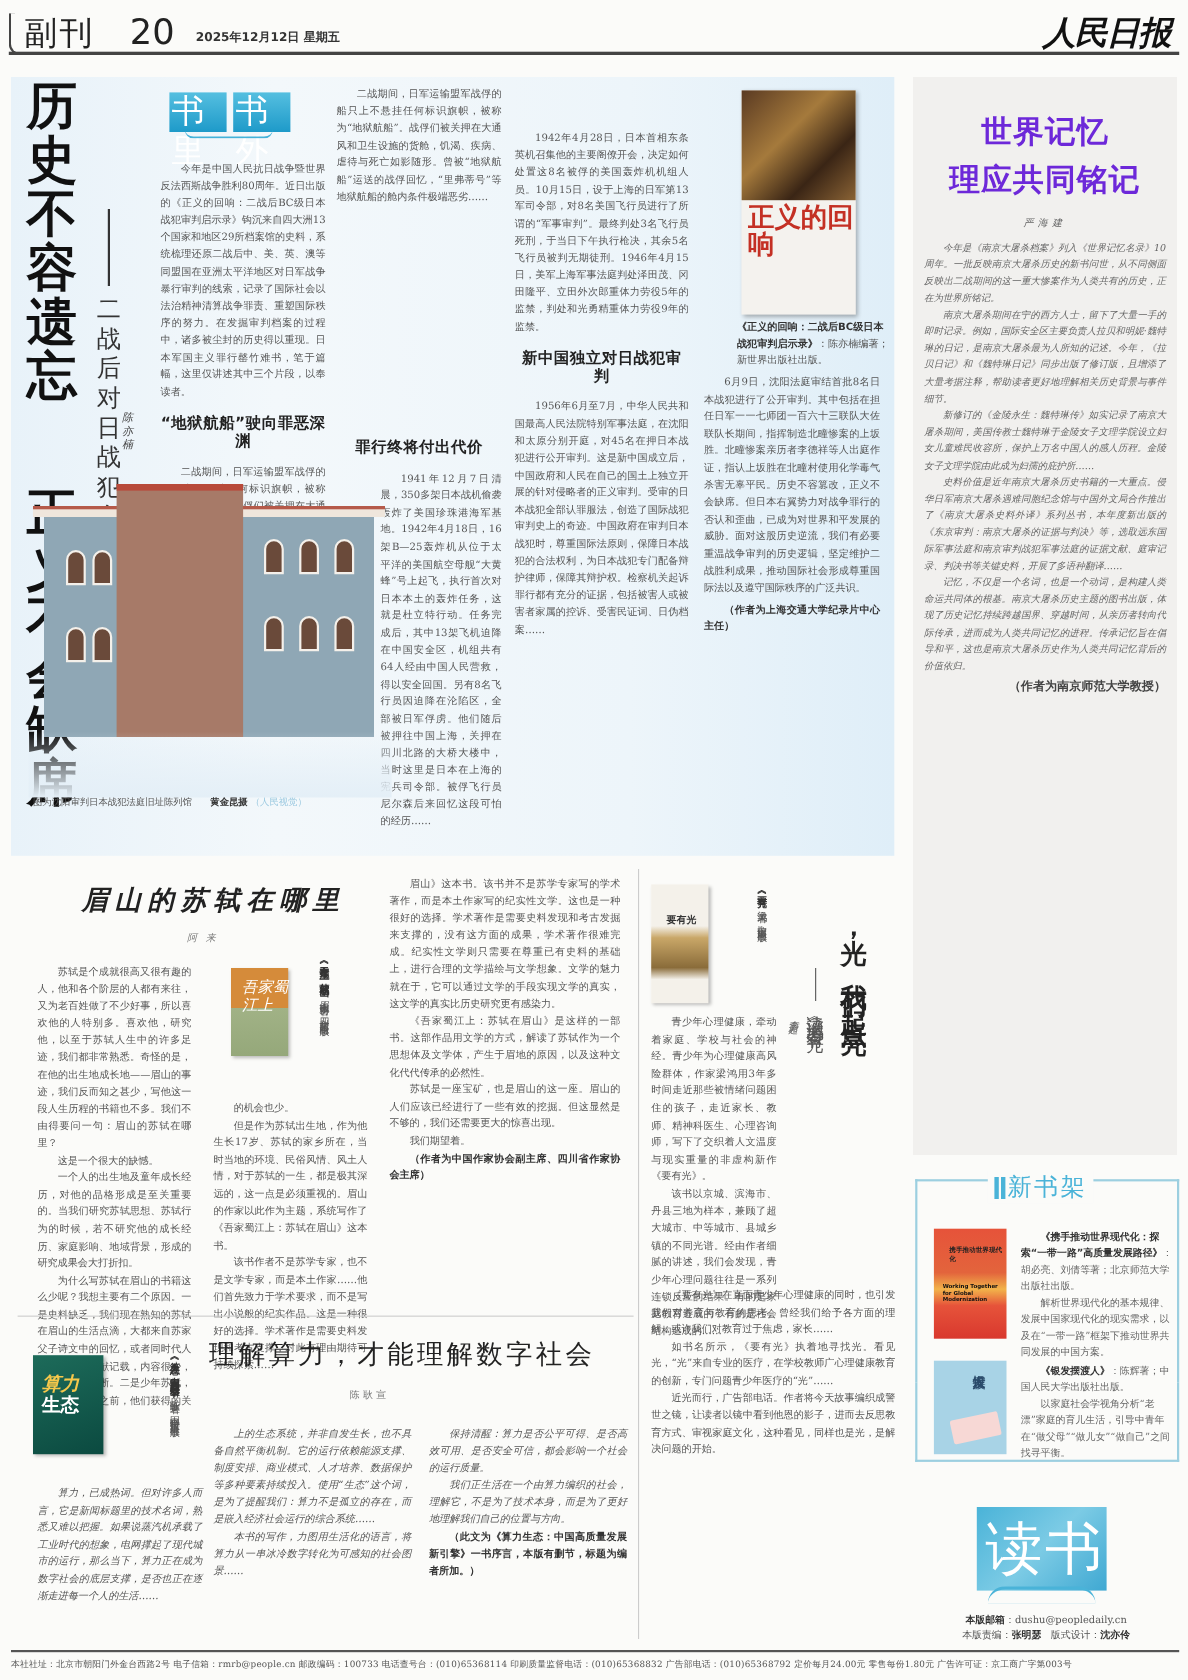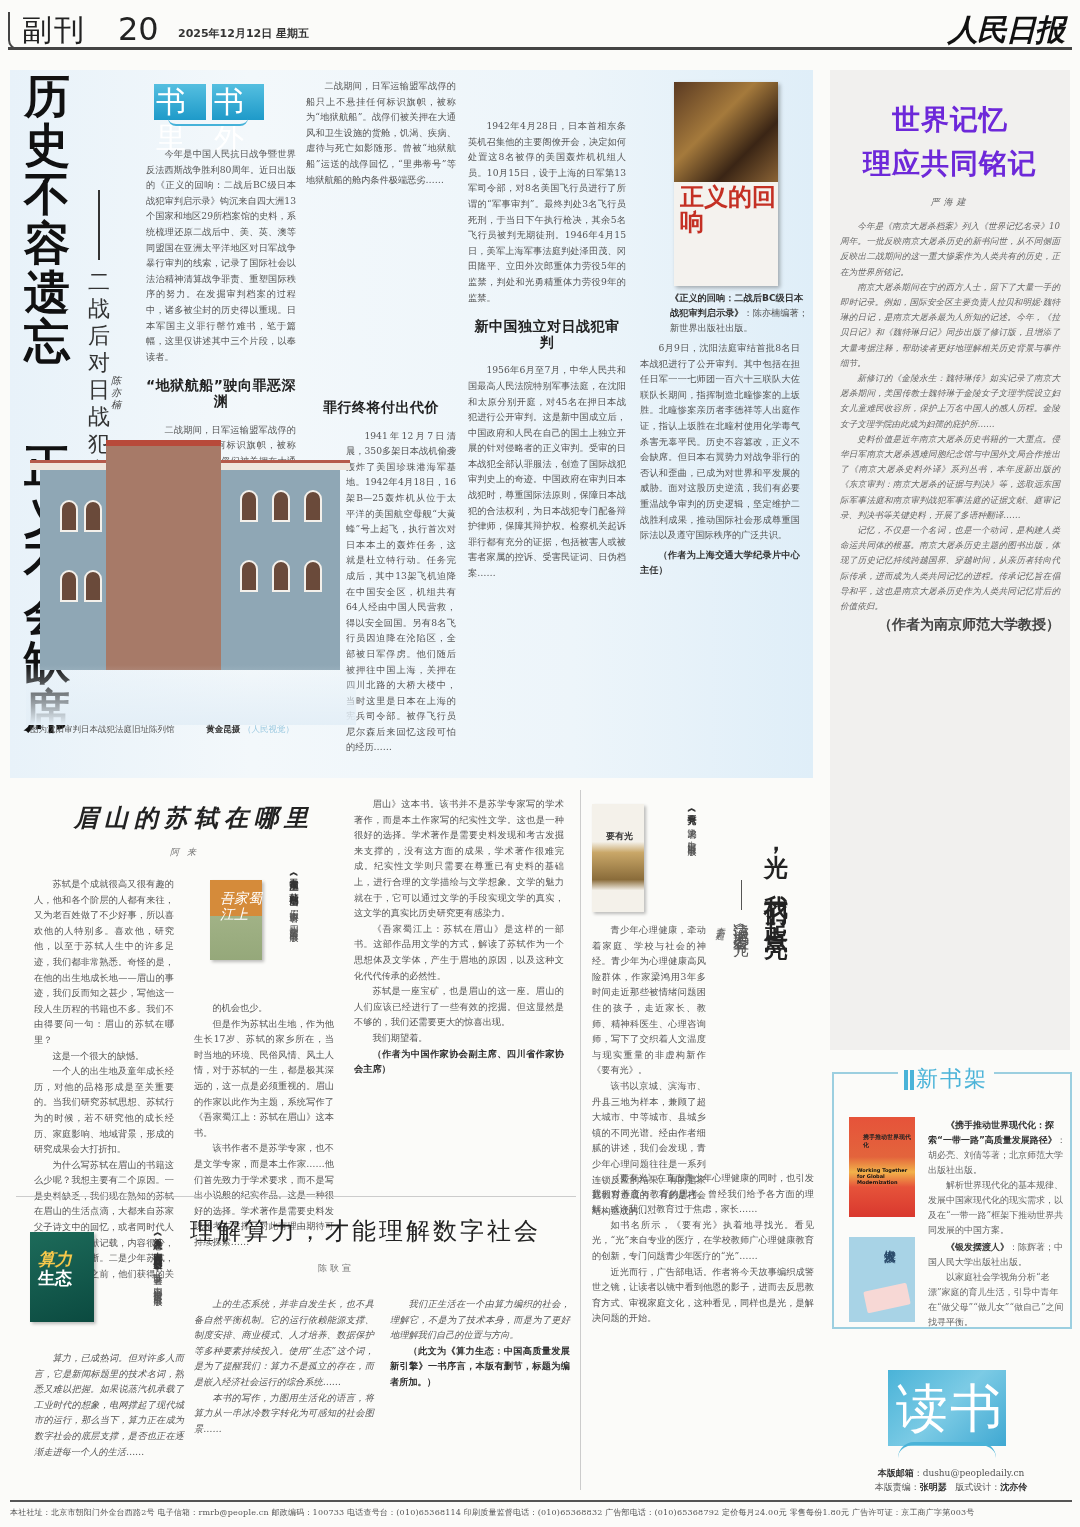--- a/index.html
+++ b/index.html
@@ -36,35 +36,35 @@
   .col { position: absolute; }
   .feature .h2 { font-family: "DejaVu Sans", sans-serif; font-weight: bold; font-size: 14px; color: #222; text-align: center; margin: 14px 0 12px; letter-spacing: 0.5px; }
 
   .building { position: absolute; left: 16px; top: 330px; width: 330px; height: 330px; }
   .building .facade { position: absolute; left: 14px; top: 70px; width: 300px; height: 200px; background: #8fa7b5; }
   .building .center { position: absolute; left: 80px; top: 40px; width: 115px; height: 230px; background: #a77a68; border-top: 6px solid #b84a3a; }
   .building .roof { position: absolute; left: 4px; top: 60px; width: 320px; height: 10px; background: #efe6dc; border-top: 3px solid #b55a4a; }
   .building .win { position: absolute; width: 18px; height: 32px; background: #6a4a3a; border: 2px solid #f4f0ea; border-radius: 9px 9px 0 0; }
   .building .ground { position: absolute; left: 0; top: 265px; width: 330px; height: 60px; background: linear-gradient(180deg, rgba(255,255,255,0.0), #e4eff7); }
   .caption-line { position: absolute; left: 20px; top: 654px; font-size: 8.5px; color: #555; font-family: "DejaVu Serif", serif; }
-  .caption-line .cr { font-family: Liberation Serif, serif; font-weight: bold; color: #333; margin-left: 29px; }
+  .caption-line .cr { font-family: Liberation Serif, serif; font-weight: bold; color: #333; margin-left: 14px; }
   .caption-line .src { color: #9bc9e0; }
 
   .bookcover1 { position: absolute; left: 664px; top: 12px; width: 104px; height: 204px; background: #f4f2ee; box-shadow: 2px 2px 4px rgba(0,0,0,0.3); overflow: hidden; }
   .bookcover1 .top { position: absolute; left: 0; top: 0; width: 104px; height: 100px; background: linear-gradient(135deg, #5a3a22, #a57a3c 40%, #3a2515 70%, #8a6335); }
   .bookcover1 .title { position: absolute; left: 6px; top: 102px; font-family: "DejaVu Serif", serif; font-weight: bold; color: #c43024; font-size: 24px; line-height: 25px; }
   .bookcap1 { position: absolute; left: 660px; top: 220px; width: 140px; font-size: 9.2px; line-height: 15px; color: #555; }
   .bookcap1 b { font-family: "DejaVu Sans", sans-serif; color: #333; }
 
   
   .worldmem { position: absolute; left: 830px; top: 70px; width: 240px; height: 980px; background: #f1f0ee; padding: 0 10px; }
   .worldmem .title { font-family: "DejaVu Sans", sans-serif; font-weight: bold; font-size: 28px; line-height: 44px; color: #6d28d9; text-align: center; margin-top: 28px; letter-spacing: 1px; }
   .worldmem .author { text-align: center; font-size: 9px; color: #666; font-style: italic; margin: 10px 0 10px; letter-spacing: 4px; }
   .worldmem .txt { font-size: 8.6px; line-height: 15.2px; color: #666; font-style: italic; }
-  .worldmem .sign { font-family: "DejaVu Sans", sans-serif; font-weight: bold; font-size: 14px; color: #444; text-align: right; margin-top: 2px; }
+  .worldmem .sign { font-family: "DejaVu Sans", sans-serif; font-weight: bold; font-size: 11px; color: #444; text-align: right; margin-top: 2px; }
 
   
   .meishan-title { position: absolute; left: 74px; top: 802px; font-family: "DejaVu Serif", serif; font-style: italic; font-weight: bold; font-size: 24px; letter-spacing: 6px; color: #222; }
   .meishan-author { position: absolute; left: 170px; top: 846px; font-size: 9px; color: #777; letter-spacing: 8px; font-style: italic; }
   .vsep { position: absolute; width: 1px; background: #ccc; }
   .hsep { position: absolute; height: 1px; background: #ccc; }
 
   .book-sushi { position: absolute; left: 210px; top: 880px; width: 52px; height: 80px; background: linear-gradient(180deg, #d58b3a 0%, #d58b3a 45%, #a1b286 45%, #95a87a 100%); box-shadow: 2px 2px 3px rgba(0,0,0,0.25); }
   .book-sushi .t { position: absolute; left: 10px; top: 10px; font-family: "DejaVu Serif", serif; font-style: italic; color: #fff; font-size: 14px; line-height: 16px; }
   .vertical-cap { position: absolute; writing-mode: vertical-rl; font-size: 9px; line-height: 12px; color: #555; letter-spacing: 1px; }
@@ -268,20 +268,21 @@
 <div class="suanli-title">理解算力，才能理解数字社会</div>
 <div class="suanli-author">陈耿宣</div>
 <div class="col txt" style="left:34px; top:1350px; width:150px; font-style:italic;">
   <p>算力，已成热词。但对许多人而言，它是新闻标题里的技术名词，熟悉又难以把握。如果说蒸汽机承载了工业时代的想象，电网撑起了现代城市的运行，那么当下，算力正在成为数字社会的底层支撑，是否也正在逐渐走进每一个人的生活……</p>
 </div>
 <div class="col txt" style="left:194px; top:1296px; width:180px; font-style:italic;">
   <p>上的生态系统，并非自发生长，也不具备自然平衡机制。它的运行依赖能源支撑、制度安排、商业模式、人才培养、数据保护等多种要素持续投入。使用“生态”这个词，是为了提醒我们：算力不是孤立的存在，而是嵌入经济社会运行的综合系统……</p>
   <p>本书的写作，力图用生活化的语言，将算力从一串冰冷数字转化为可感知的社会图景……</p>
 </div>
 <div class="col txt" style="left:390px; top:1296px; width:180px; font-style:italic;">
+  <p>保持清醒：算力是否公平可得、是否高效可用、是否安全可信，都会影响一个社会的运行质量。</p>
   <p>我们正生活在一个由算力编织的社会，理解它，不是为了技术本身，而是为了更好地理解我们自己的位置与方向。</p>
   <p class="bold-sans" style="color:#333; font-style:normal;">（此文为《算力生态：中国高质量发展新引擎》一书序言，本版有删节，标题为编者所加。）</p>
 </div>
 
 <div class="newbooks"></div>
 <div class="newbooks2"></div>
 <div class="newbooks-title">
   <span class="bar"></span><span class="bar"></span><span>新书架</span>
 </div>
 <div class="nb-cover1">

